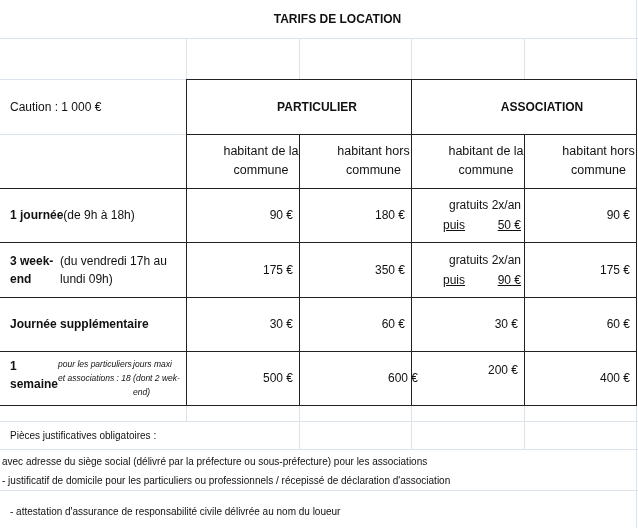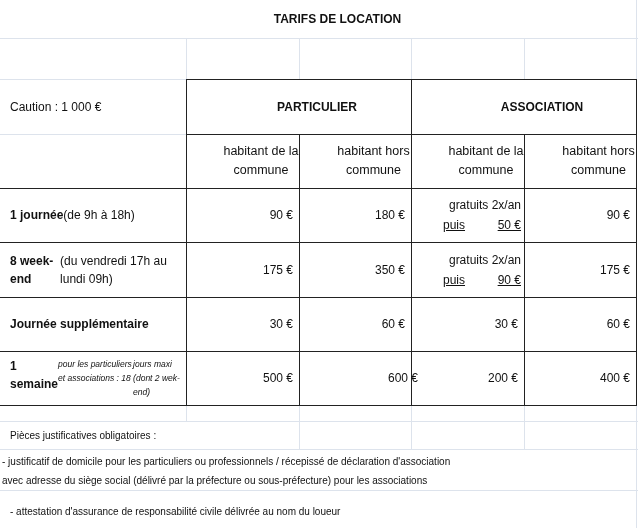--- a/index.html
+++ b/index.html
@@ -88,21 +88,21 @@
     <span class="puis-line">
         <span>puis</span>
         <span>50 €</span>
       </span>
   </div>
 </div>
 <div class="cell right" style="left:524px;top:188px;width:112px;height:54px">90 €</div>
 
 <div class="cell left" style="left:0;top:242px;width:186px;height:55px">
   <div class="label-block">
-    <span class="bold">8 week-end</span>
+    <span class="bold">3 week-end</span>
     <span>(du vendredi 17h au lundi 09h)</span>
   </div>
 </div>
 <div class="cell right" style="left:186px;top:242px;width:113px;height:55px">175 €</div>
 <div class="cell right" style="left:299px;top:242px;width:112px;height:55px">350 €</div>
 <div class="cell right" style="left:411px;top:242px;width:113px;height:55px;padding-right:1px">
   <div class="gratuit">
     <span>gratuits 2x/an</span>
     <span class="puis-line">
         <span>puis</span>
@@ -120,21 +120,21 @@
 
 <div class="cell left" style="left:0;top:351px;width:186px;height:54px">
   <div class="label-block">
     <span class="bold">1 semaine</span>
     <span class="small-it">pour les particuliers et associations : 18</span>
     <span class="small-it">jours maxi (dont 2 wek-end)</span>
   </div>
 </div>
 <div class="cell right" style="left:186px;top:351px;width:113px;height:54px">500 €</div>
 <div class="cell right" style="left:312px;top:351px;width:112px;height:54px">600 €</div>
-<div class="cell right" style="left:411px;top:351px;width:113px;height:54px">200 €</div>
+<div class="cell right" style="left:411px;top:343px;width:113px;height:54px">200 €</div>
 <div class="cell right" style="left:524px;top:351px;width:112px;height:54px">400 €</div>
 
 <div class="cell left note" style="left:0;top:421px;width:299px;height:28px">Pièces justificatives obligatoires :</div>
 <div class="abs note" style="left:2px;top:452px;width:634px;line-height:19px">
+  <div>avec adresse du siège social (délivré par la préfecture ou sous-préfecture) pour les associations</div>
   <div>- justificatif de domicile pour les particuliers ou professionnels / récepissé de déclaration d'association</div>
-  <div>avec adresse du siège social (délivré par la préfecture ou sous-préfecture) pour les associations</div>
 </div>
 <div class="cell left note" style="left:0;top:497px;width:636px;height:28px">- attestation d'assurance de responsabilité civile délivrée au nom du loueur</div>
 
 </body></html>

